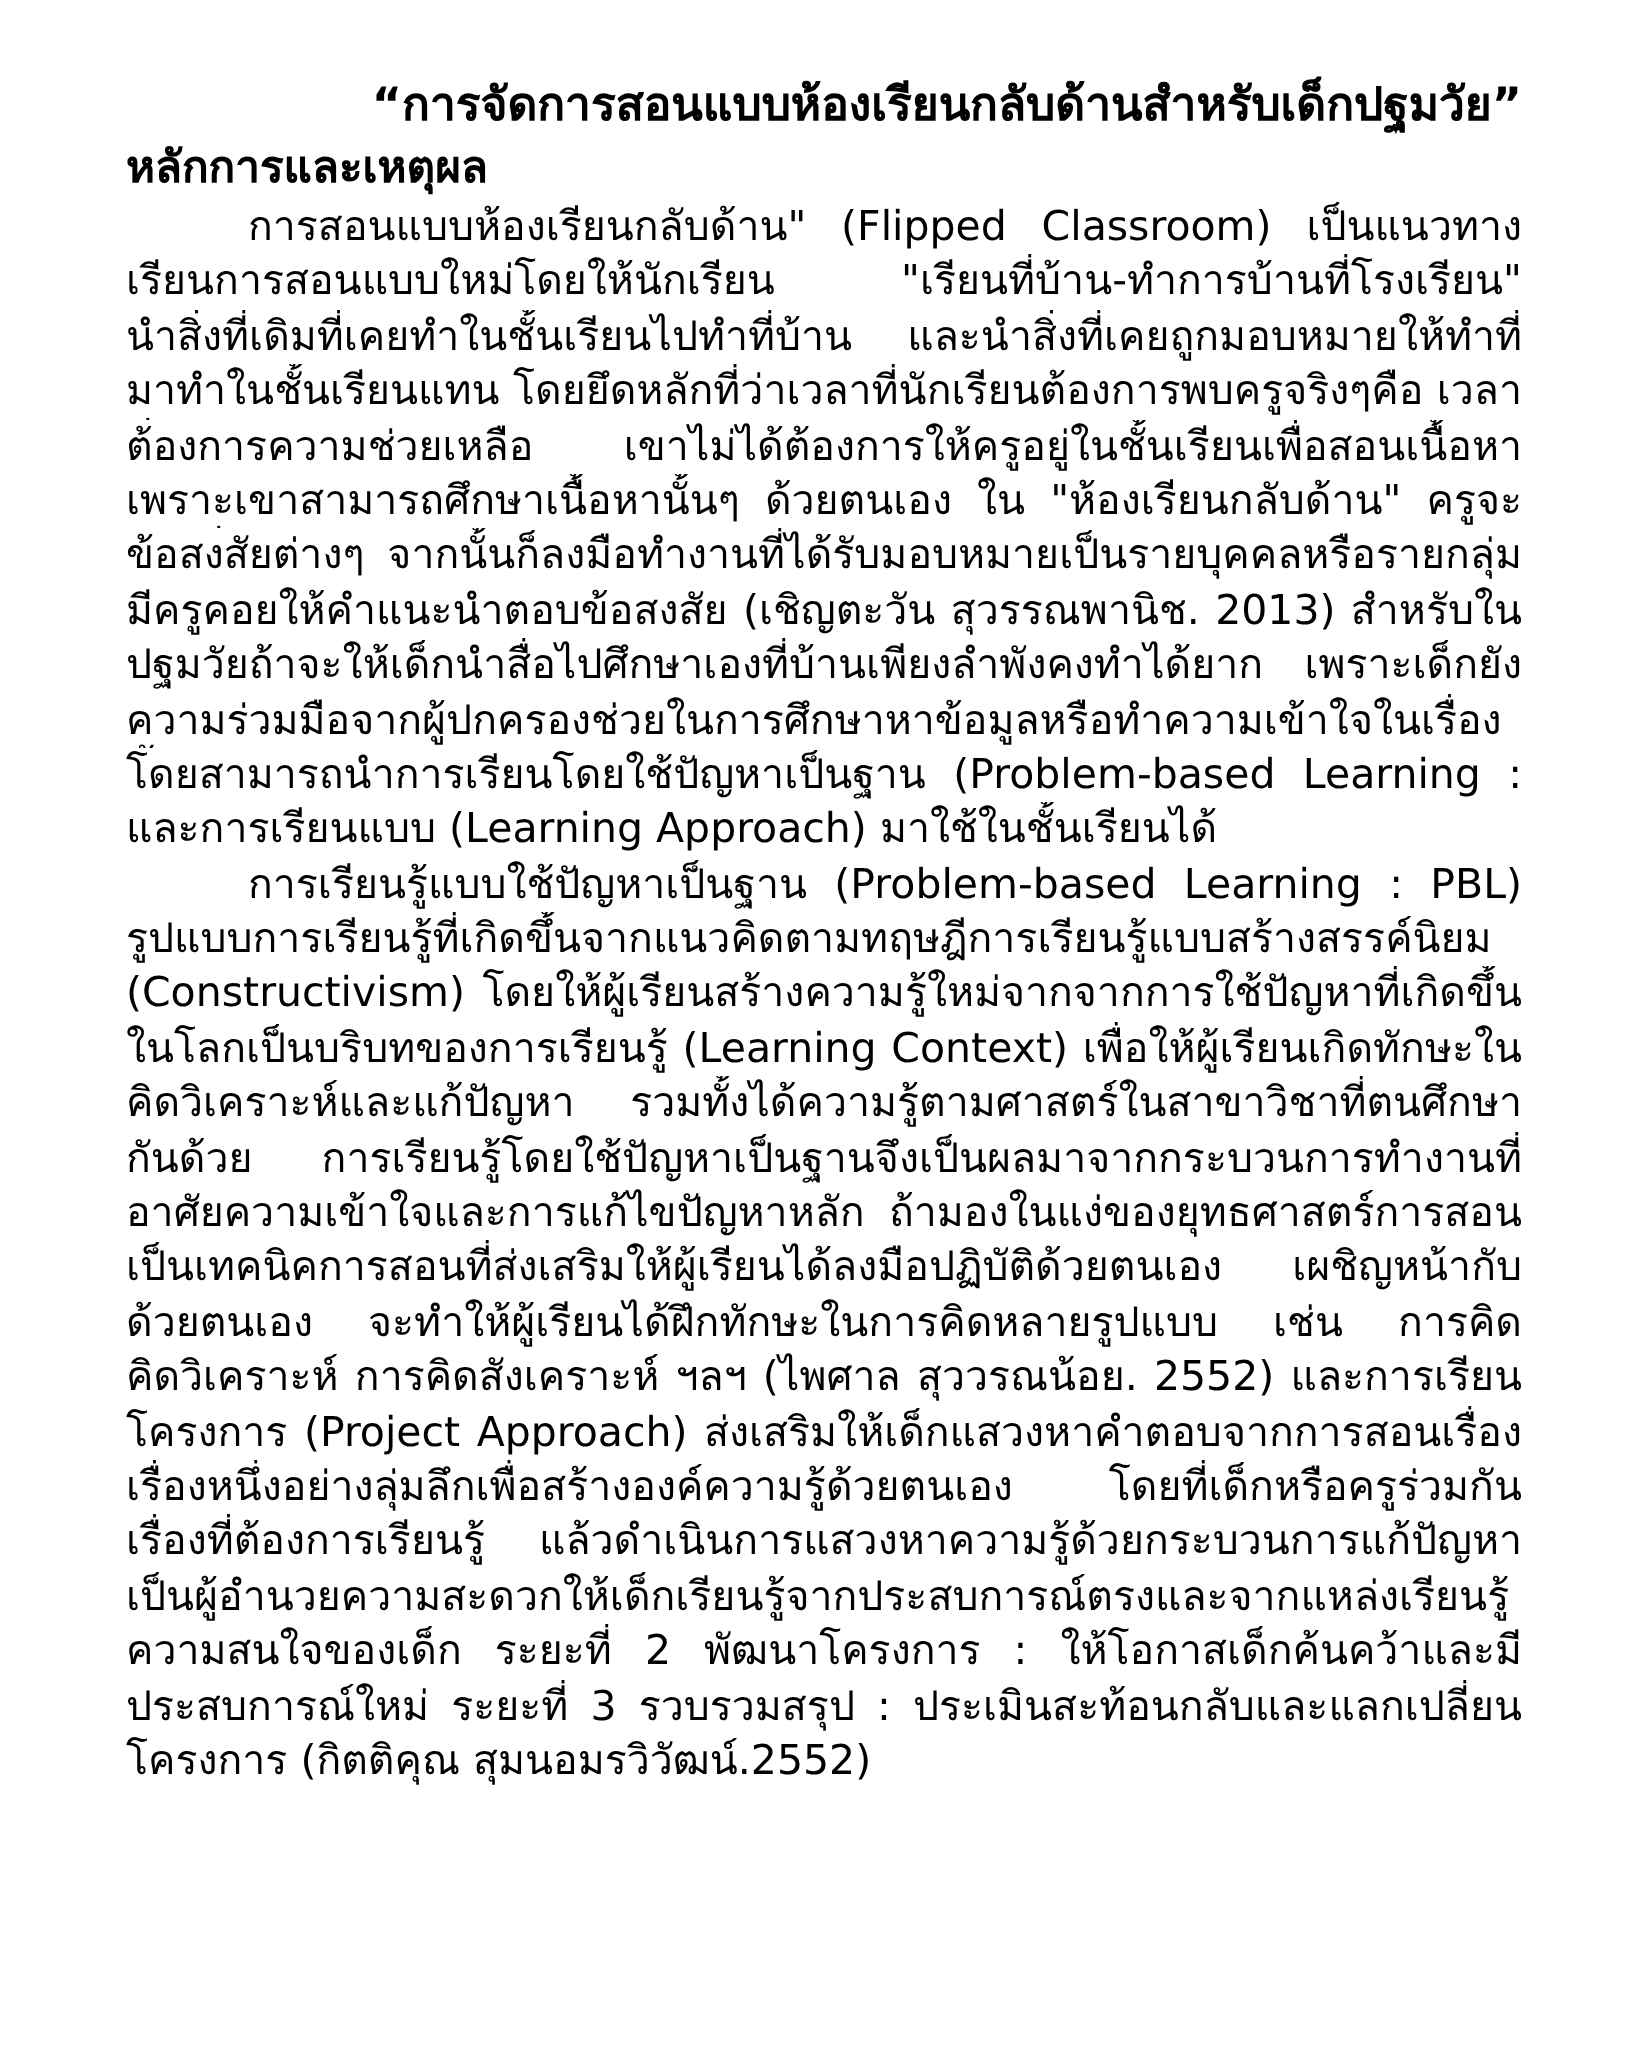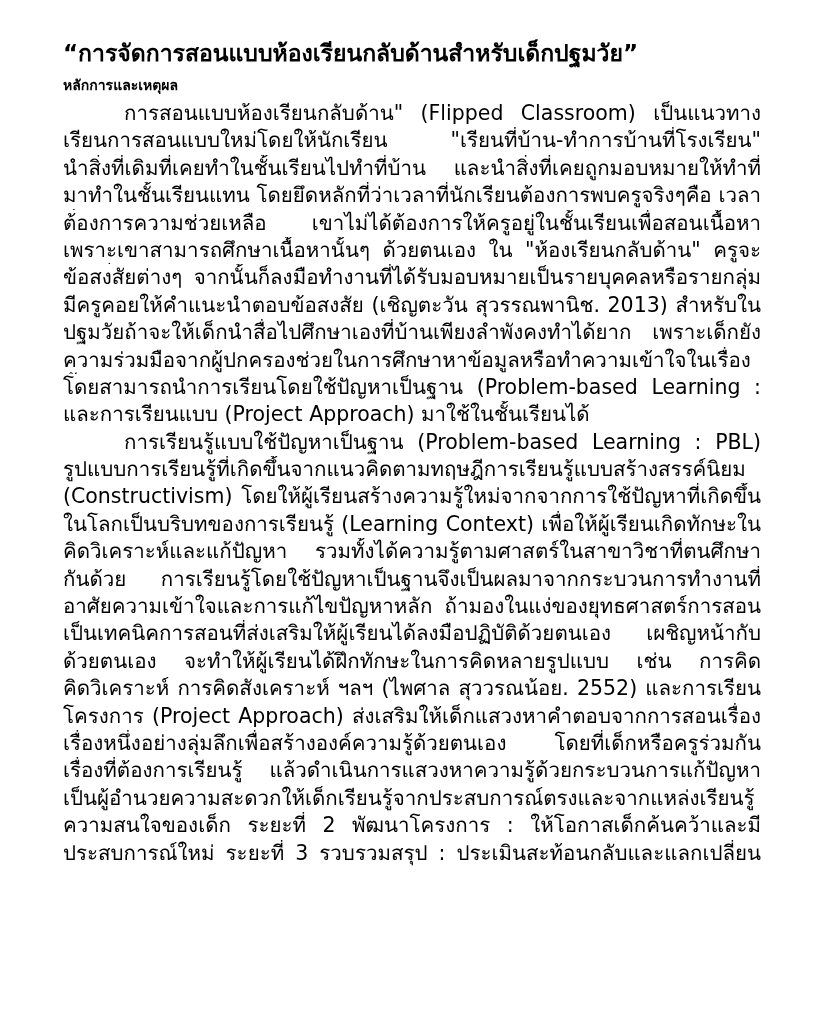--- a/index.html
+++ b/index.html
@@ -13,30 +13,30 @@
     height: 1024px;
     margin: 0 auto;
     background: #ffffff;
     box-sizing: border-box;
     padding: 36px 62px 0 63px;
     font-family: "DejaVu Sans", "Liberation Sans", sans-serif;
     color: #000000;
     overflow: hidden;
   }
   .doc-title {
-    text-align: left;
+    text-align: right;
     font-weight: bold;
     font-size: 23px;
     line-height: 34px;
     white-space: nowrap;
   }
   .section-heading {
     text-align: left;
     font-weight: bold;
-    font-size: 14px;
+    font-size: 22px;
     line-height: 30px;
   }
   .doc-body {
     font-size: 20.5px;
   }
   .paragraph {
     margin: 0;
   }
   .line {
     line-height: 27.4px;
@@ -68,34 +68,35 @@
         <div class="line">เรียนการสอนแบบใหม่โดยให้นักเรียน "เรียนที่บ้าน-ทำการบ้านที่โรงเรียน" เป็นการ</div>
         <div class="line">นำสิ่งที่เดิมที่เคยทำในชั้นเรียนไปทำที่บ้าน และนำสิ่งที่เคยถูกมอบหมายให้ทำที่บ้าน</div>
         <div class="line">มาทำในชั้นเรียนแทน โดยยึดหลักที่ว่าเวลาที่นักเรียนต้องการพบครูจริงๆคือ เวลาที่เขา</div>
         <div class="line">ต้องการความช่วยเหลือ เขาไม่ได้ต้องการให้ครูอยู่ในชั้นเรียนเพื่อสอนเนื้อหาต่างๆ</div>
         <div class="line">เพราะเขาสามารถศึกษาเนื้อหานั้นๆ ด้วยตนเอง ใน "ห้องเรียนกลับด้าน" ครูจะแจกสื่อ</div>
         <div class="line">ข้อสงสัยต่างๆ จากนั้นก็ลงมือทำงานที่ได้รับมอบหมายเป็นรายบุคคลหรือรายกลุ่มโดย</div>
         <div class="line">มีครูคอยให้คำแนะนำตอบข้อสงสัย (เชิญตะวัน สุวรรณพานิช. 2013) สำหรับในเด็ก</div>
         <div class="line">ปฐมวัยถ้าจะให้เด็กนำสื่อไปศึกษาเองที่บ้านเพียงลำพังคงทำได้ยาก เพราะเด็กยังไม่มี</div>
         <div class="line">ความร่วมมือจากผู้ปกครองช่วยในการศึกษาหาข้อมูลหรือทำความเข้าใจในเรื่องนั้นๆ</div>
         <div class="line">โดยสามารถนำการเรียนโดยใช้ปัญหาเป็นฐาน (Problem-based Learning : PBL)</div>
-        <div class="line last">และการเรียนแบบ (Project Approach) มาใช้ในชั้นเรียนได้</div>
+        <div class="line last">และการเรียนแบบ (Learning Approach) มาใช้ในชั้นเรียนได้</div>
       </div>
       <div class="paragraph">
         <div class="line first">การเรียนรู้แบบใช้ปัญหาเป็นฐาน (Problem-based Learning : PBL) เป็น</div>
         <div class="line">รูปแบบการเรียนรู้ที่เกิดขึ้นจากแนวคิดตามทฤษฎีการเรียนรู้แบบสร้างสรรค์นิยม</div>
         <div class="line">(Constructivism) โดยให้ผู้เรียนสร้างความรู้ใหม่จากจากการใช้ปัญหาที่เกิดขึ้นจริง</div>
         <div class="line">ในโลกเป็นบริบทของการเรียนรู้ (Learning Context) เพื่อให้ผู้เรียนเกิดทักษะในการ</div>
         <div class="line">คิดวิเคราะห์และแก้ปัญหา รวมทั้งได้ความรู้ตามศาสตร์ในสาขาวิชาที่ตนศึกษาไปพร้อม</div>
         <div class="line">กันด้วย การเรียนรู้โดยใช้ปัญหาเป็นฐานจึงเป็นผลมาจากกระบวนการทำงานที่ต้อง</div>
         <div class="line">อาศัยความเข้าใจและการแก้ไขปัญหาหลัก ถ้ามองในแง่ของยุทธศาสตร์การสอน PBL</div>
         <div class="line">เป็นเทคนิคการสอนที่ส่งเสริมให้ผู้เรียนได้ลงมือปฏิบัติด้วยตนเอง เผชิญหน้ากับปัญหา</div>
         <div class="line">ด้วยตนเอง จะทำให้ผู้เรียนได้ฝึกทักษะในการคิดหลายรูปแบบ เช่น การคิดวิจารณญาณ</div>
         <div class="line">คิดวิเคราะห์ การคิดสังเคราะห์ ฯลฯ (ไพศาล สุววรณน้อย. 2552) และการเรียนแบบ</div>
         <div class="line">โครงการ (Project Approach) ส่งเสริมให้เด็กแสวงหาคำตอบจากการสอนเรื่องใด</div>
         <div class="line">เรื่องหนึ่งอย่างลุ่มลึกเพื่อสร้างองค์ความรู้ด้วยตนเอง โดยที่เด็กหรือครูร่วมกันกำหนด</div>
         <div class="line">เรื่องที่ต้องการเรียนรู้ แล้วดำเนินการแสวงหาความรู้ด้วยกระบวนการแก้ปัญหา โดยครู</div>
         <div class="line">เป็นผู้อำนวยความสะดวกให้เด็กเรียนรู้จากประสบการณ์ตรงและจากแหล่งเรียนรู้ การ</div>
         <div class="line">ความสนใจของเด็ก ระยะที่ 2 พัฒนาโครงการ : ให้โอกาสเด็กค้นคว้าและมี</div>
         <div class="line">ประสบการณ์ใหม่ ระยะที่ 3 รวบรวมสรุป : ประเมินสะท้อนกลับและแลกเปลี่ยนงาน</div>
+        <div class="line last">โครงการ (กิตติคุณ สุมนอมรวิวัฒน์.2552)</div>
       </div>
     </div>
 </div>
 
 </body></html>

